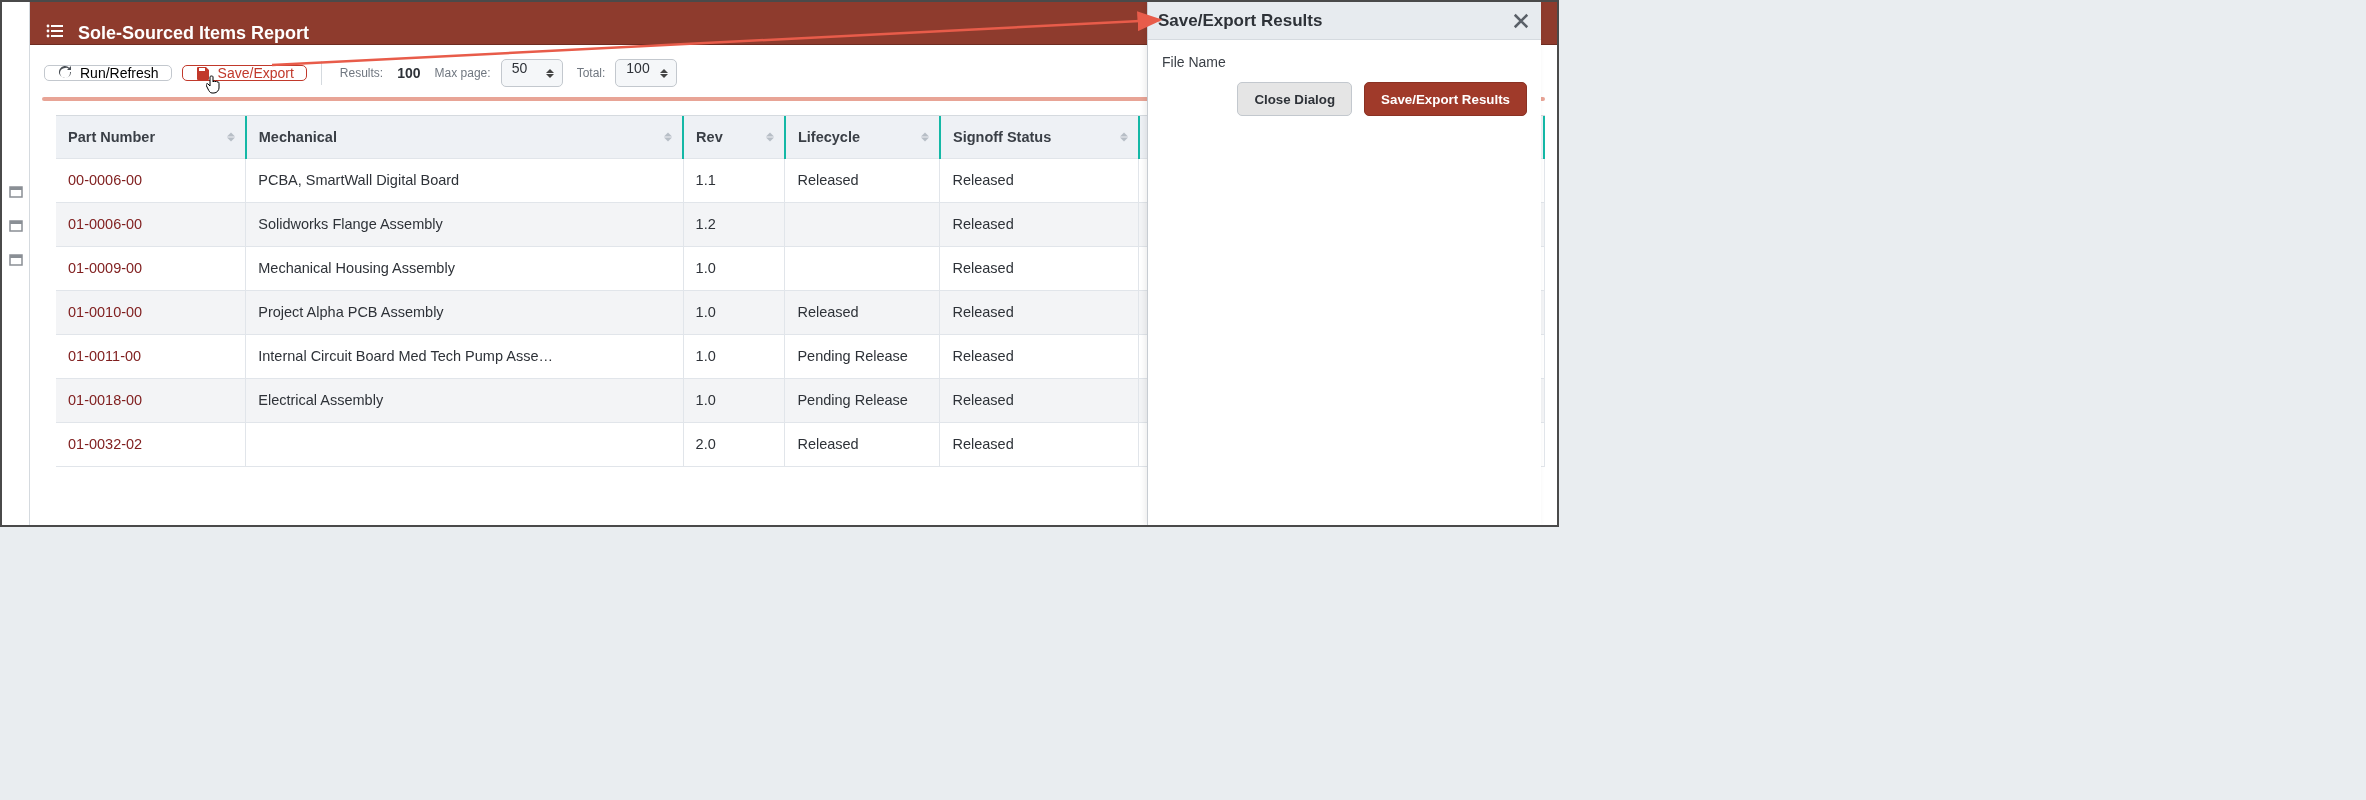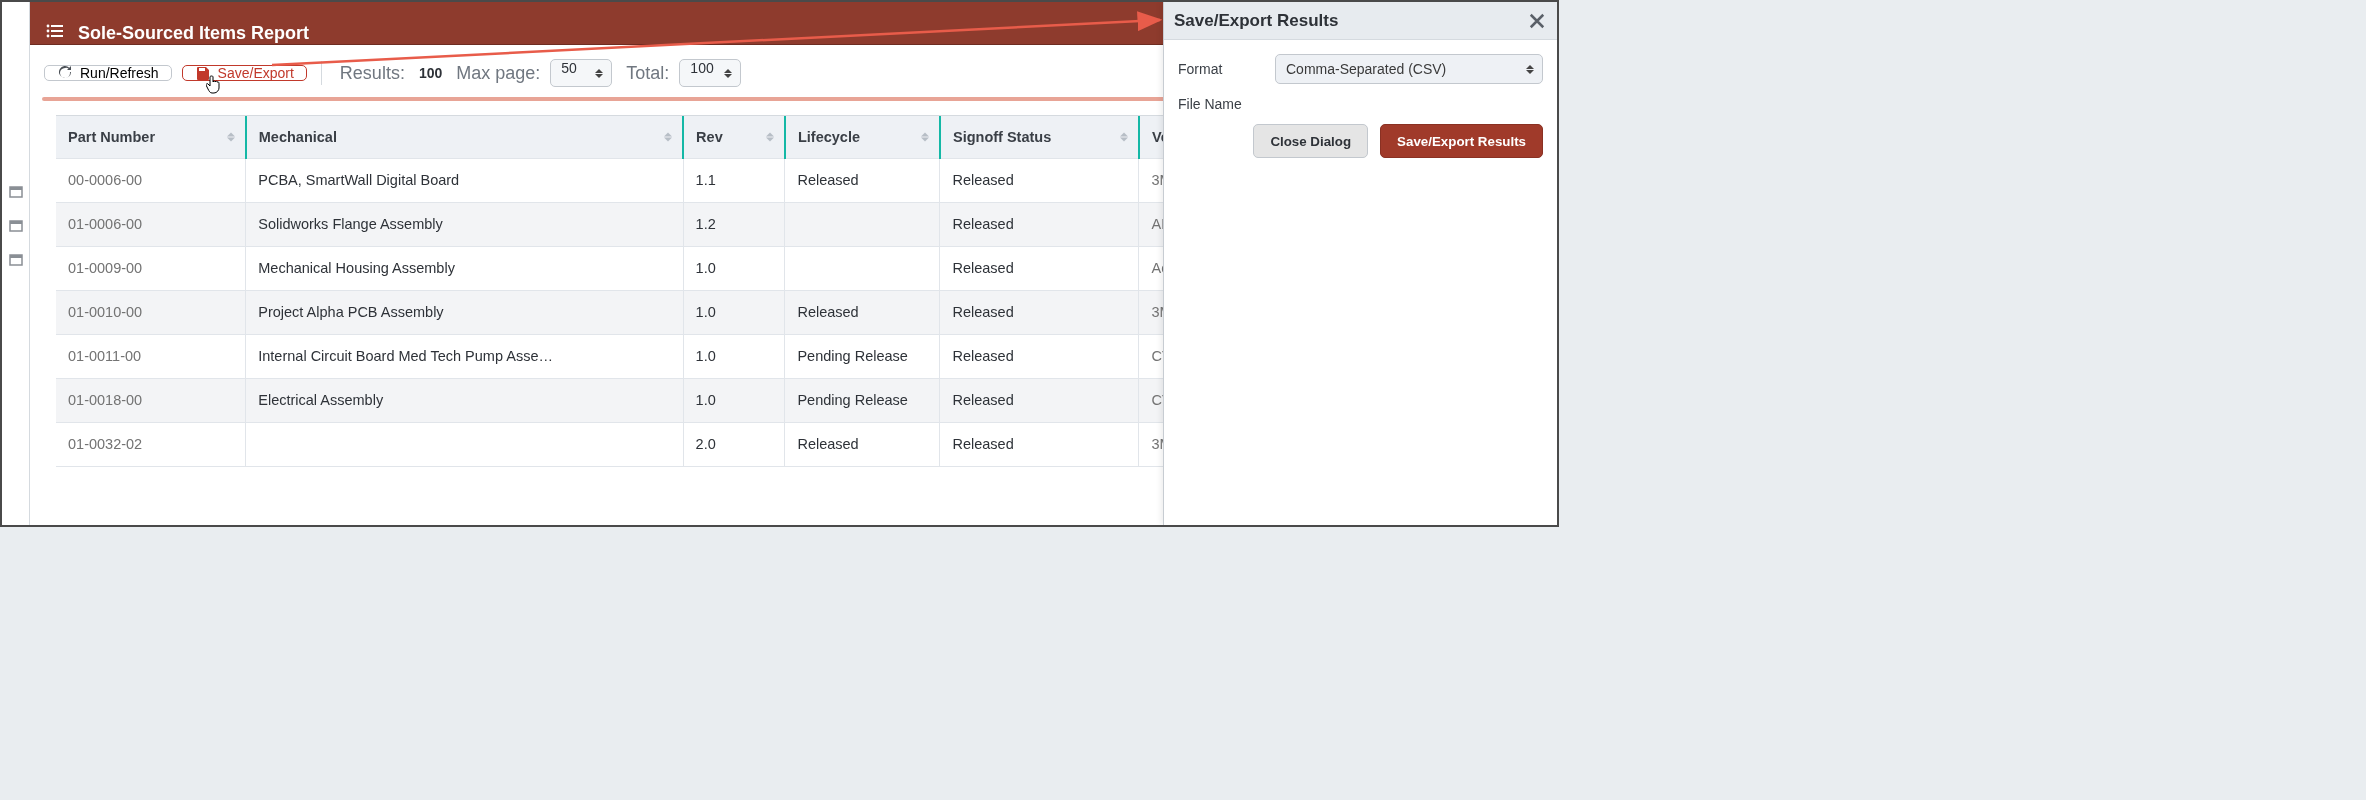--- a/index.html
+++ b/index.html
@@ -73,21 +73,21 @@
     font-size: 14px;
     font-weight: 500;
     cursor: pointer;
   }
   .btn-primary-outline {
     border-color: #c1392b;
     color: #c1392b;
   }
   .btn svg { width: 16px; height: 16px; }
   .divider { width:1px; height:24px; background:#d5dadf; margin:0 4px;}
-  .stat-label { color:#707780; font-size:18px; margin-left:4px;}
+  .stat-label { color:#707780; font-size:12px; margin-left:4px;}
   .stat-value { font-weight:700; color:#2e3238; margin-left:4px;}
   .select {
     height: 28px;
     border:1px solid #c3c8ce;
     border-radius:5px;
     background:#f5f7f9;
     display:inline-flex;
     align-items:flex-start;
     padding:0 26px 0 10px;
     position:relative;
@@ -136,33 +136,33 @@
     border-right:2px solid #14b8a6; position:relative;
   }
   th .sort {
     position:absolute; right:10px; top:50%; transform:translateY(-50%);
     display:flex; flex-direction:column; gap:1px;
   }
   th .sort::before { content:""; border-left:4px solid transparent; border-right:4px solid transparent; border-bottom:4px solid #b7bec6;}
   th .sort::after { content:""; border-left:4px solid transparent; border-right:4px solid transparent; border-top:4px solid #b7bec6;}
   tbody tr:nth-child(even) td { background:#f3f4f6; }
   td { border-right:1px solid #e1e5ea; color:#2e3238; height:44px; }
-  td.link a { color:#737373; text-decoration:none; }
+  td.link a { color:#7f1d1d; text-decoration:none; }
   
   col.c-pn { width:164px; }
   col.c-desc { width:378px; }
   col.c-rev { width:88px; }
   col.c-life { width:134px; }
   col.c-sign { width:172px; }
   col.c-vend { width:350px; }
 
   
   .panel {
     position:absolute;
-    right:0; top:0;
+    right:16px; top:0;
     width:394px;
     height:100%;
     background:#fff;
     border-left:1px solid #c7ccd2;
     box-shadow:-2px 0 6px rgba(0,0,0,0.08);
     z-index:20;
   }
   .panel-header {
     height:38px; background:#e7ebef;
     display:flex; align-items:center; justify-content:space-between;
@@ -351,29 +351,20 @@
 
 <div class="panel">
   <div class="panel-header">
     <span class="panel-title">Save/Export Results</span>
     <svg class="close-x" viewBox="0 0 16 16">
         <path d="M3 3l10 10M13 3L3 13" stroke="#5a6068" stroke-width="2" fill="none"></path>
       </svg>
   </div>
   <div class="panel-body">
     <div class="form-row">
-      <label>Format</label>
-      <div class="field">
-        <div class="input-select">
-          <span>Comma-Separated (CSV)</span>
-          <span class="caret"></span>
-        </div>
-      </div>
-    </div>
-    <div class="form-row">
       <label>File Name</label>
     </div>
     <div class="panel-actions">
       <button class="btn-default">Close Dialog</button>
       <button class="btn-primary">Save/Export Results</button>
     </div>
   </div>
 </div>
 
 <svg class="arrow-svg" width="1559" height="527">

